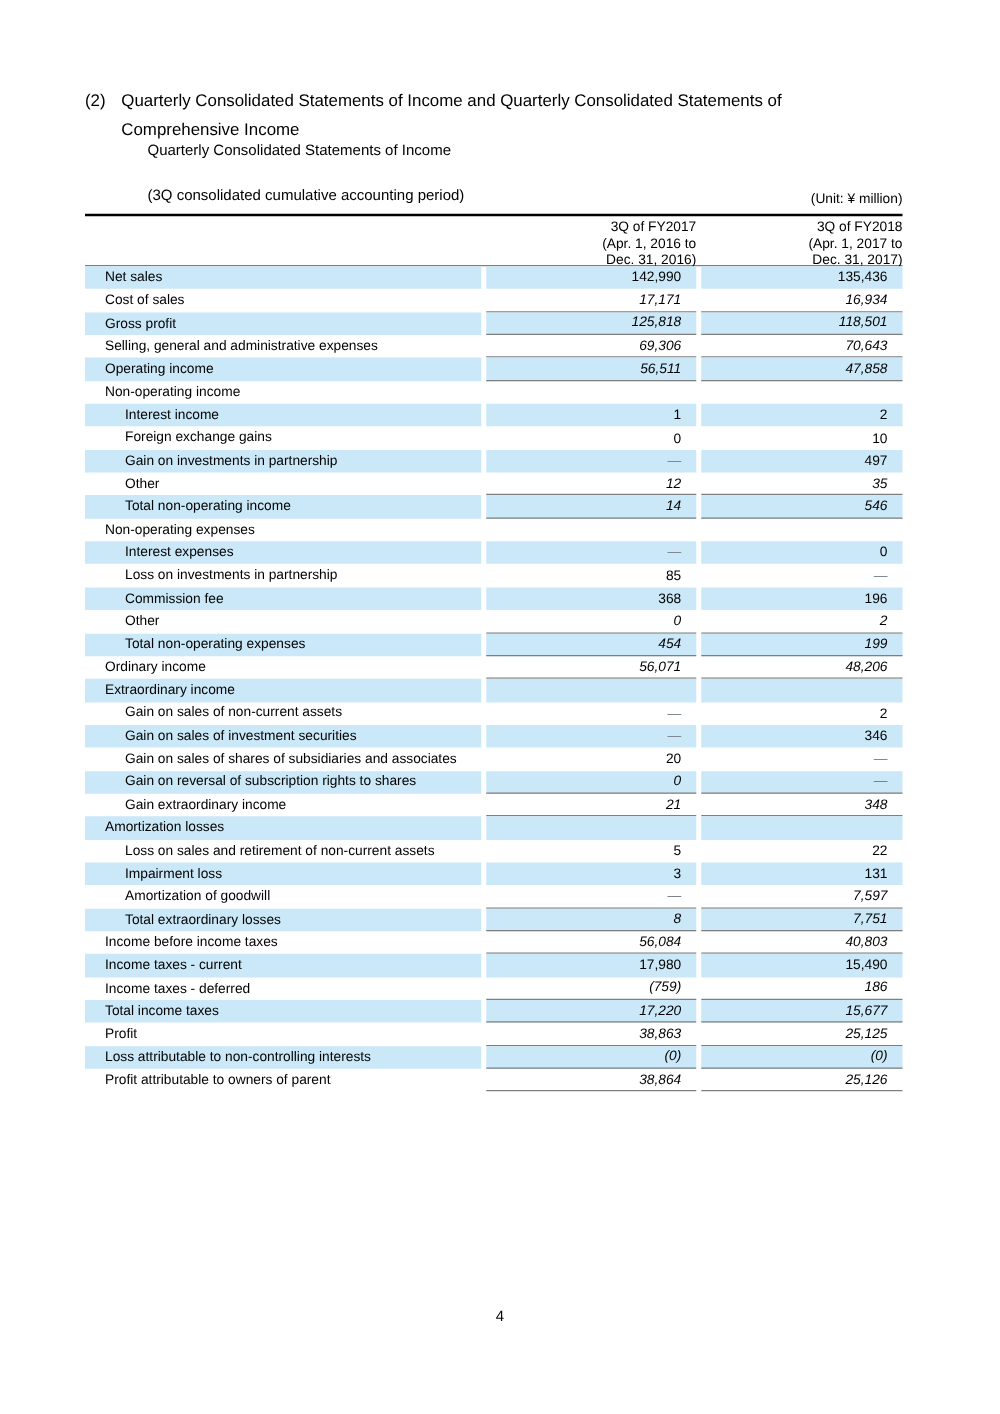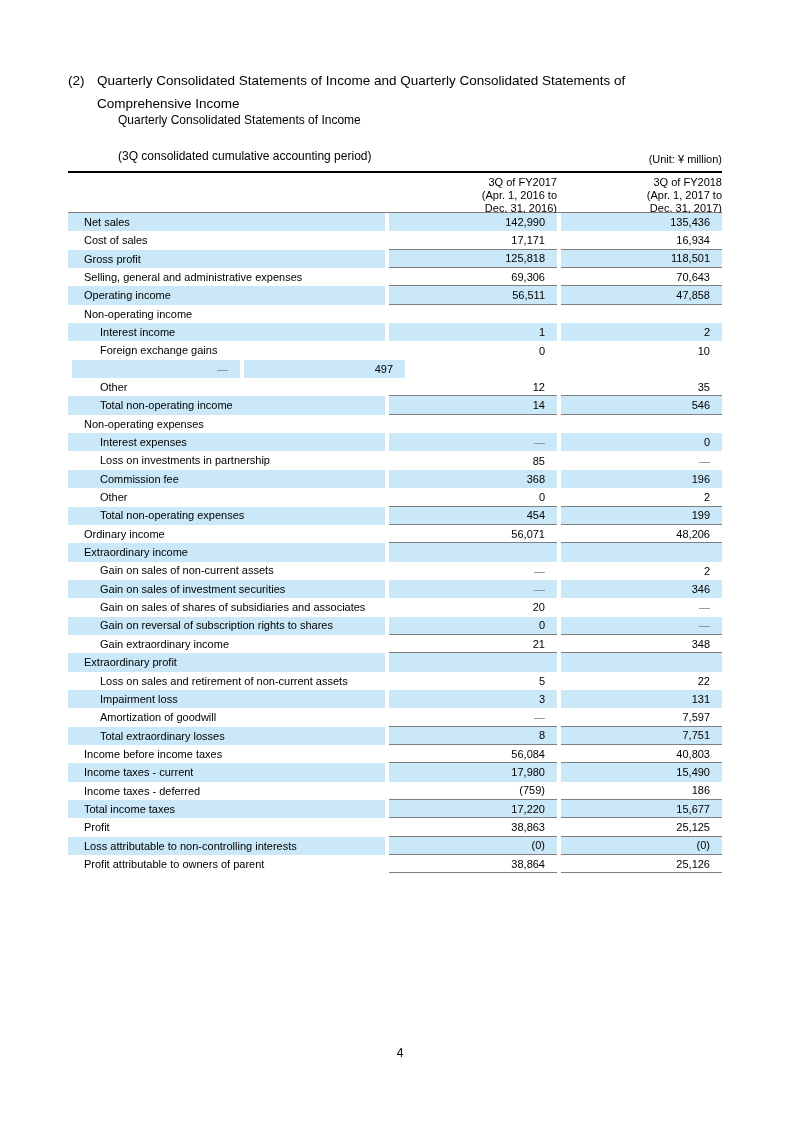--- a/index.html
+++ b/index.html
@@ -37,21 +37,21 @@
     display:flex; align-items:center;
     padding-left:16px; padding-right:4px;
     font-size:11px; line-height:12.5px;
   }
   .row.ind .c-label { padding-left:32px; }
   .row .num {
     display:flex; align-items:center; justify-content:flex-end;
     padding-right:12px; font-size:11px;
   }
   .row.hl .c-label, .row.hl .num { background:var(--hl); }
-  .row.bb .num { border-bottom:1px solid var(--rule); }
+  .row.bb .num { border-bottom:1px solid var(--rule);font-style:italic; }
   .num .dash { color:var(--dash); }
   .page-number {
     position:absolute; top:1046px; left:0; width:100%;
     text-align:center; font-size:12px;
   }
 </style>
 </head>
 <body style="--hl: #cae8f8; --rule: #7f7f7f; --dash: #77828a;">
 
 <div class="heading">
@@ -130,20 +130,21 @@
         <div class="c-num2 num">2</div>
       </div>
       <div class="row ind">
         <div class="c-label">Foreign exchange gains</div>
         <div class="c-gap"></div>
         <div class="c-num1 num">0</div>
         <div class="c-gap"></div>
         <div class="c-num2 num">10</div>
       </div>
       <div class="row hl ind">
+        <div class="c-label">Gain on investments in partnership</div>
         <div class="c-gap"></div>
         <div class="c-num1 num">
           <span class="dash">—</span>
         </div>
         <div class="c-gap"></div>
         <div class="c-num2 num">497</div>
       </div>
       <div class="row ind bb">
         <div class="c-label">Other</div>
         <div class="c-gap"></div>
@@ -255,21 +256,21 @@
         </div>
       </div>
       <div class="row ind bb">
         <div class="c-label">Gain extraordinary income</div>
         <div class="c-gap"></div>
         <div class="c-num1 num">21</div>
         <div class="c-gap"></div>
         <div class="c-num2 num">348</div>
       </div>
       <div class="row hl">
-        <div class="c-label">Extraordinary profit</div>
+        <div class="c-label">Amortization losses</div>
         <div class="c-gap"></div>
         <div class="c-num1 num"></div>
         <div class="c-gap"></div>
         <div class="c-num2 num"></div>
       </div>
       <div class="row ind">
         <div class="c-label">Loss on sales and retirement of non-current assets</div>
         <div class="c-gap"></div>
         <div class="c-num1 num">5</div>
         <div class="c-gap"></div>

